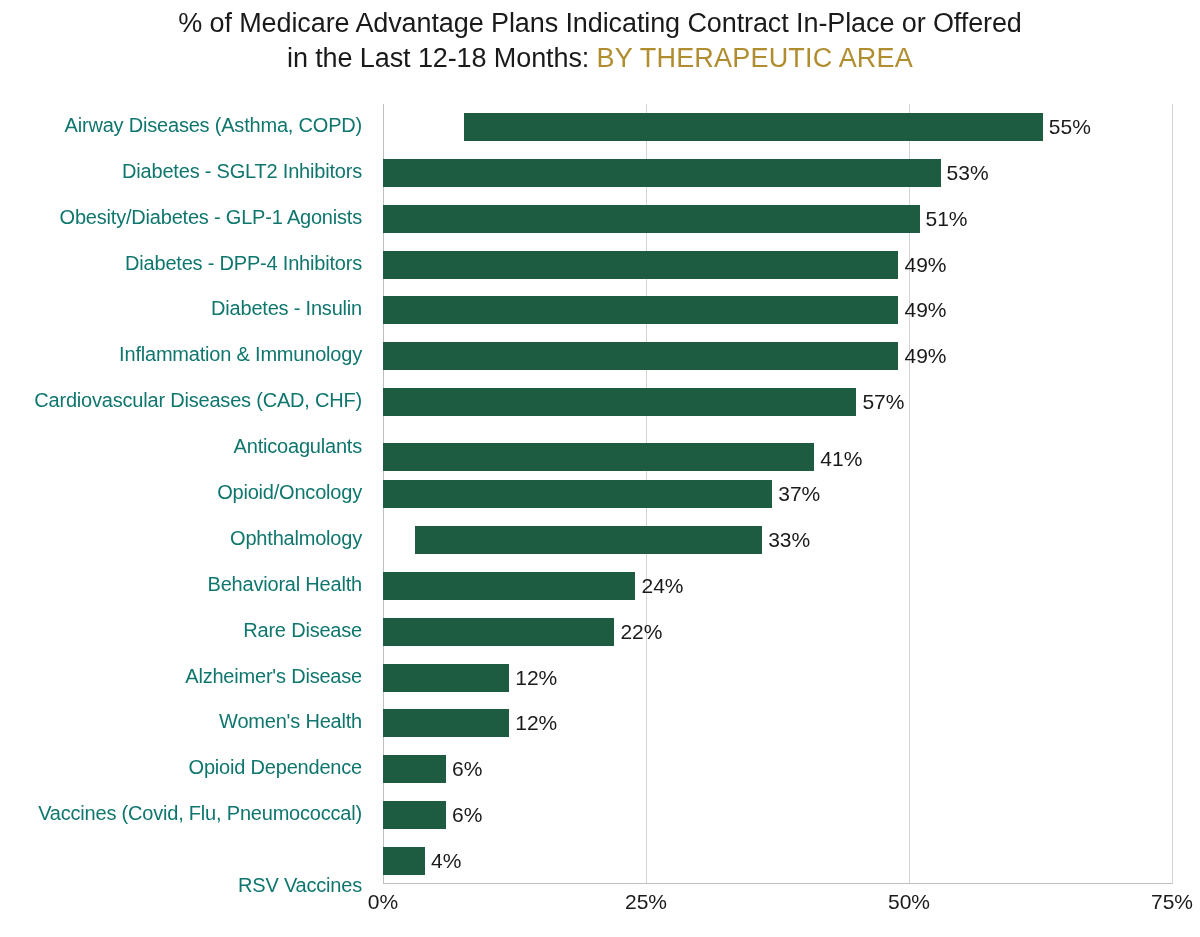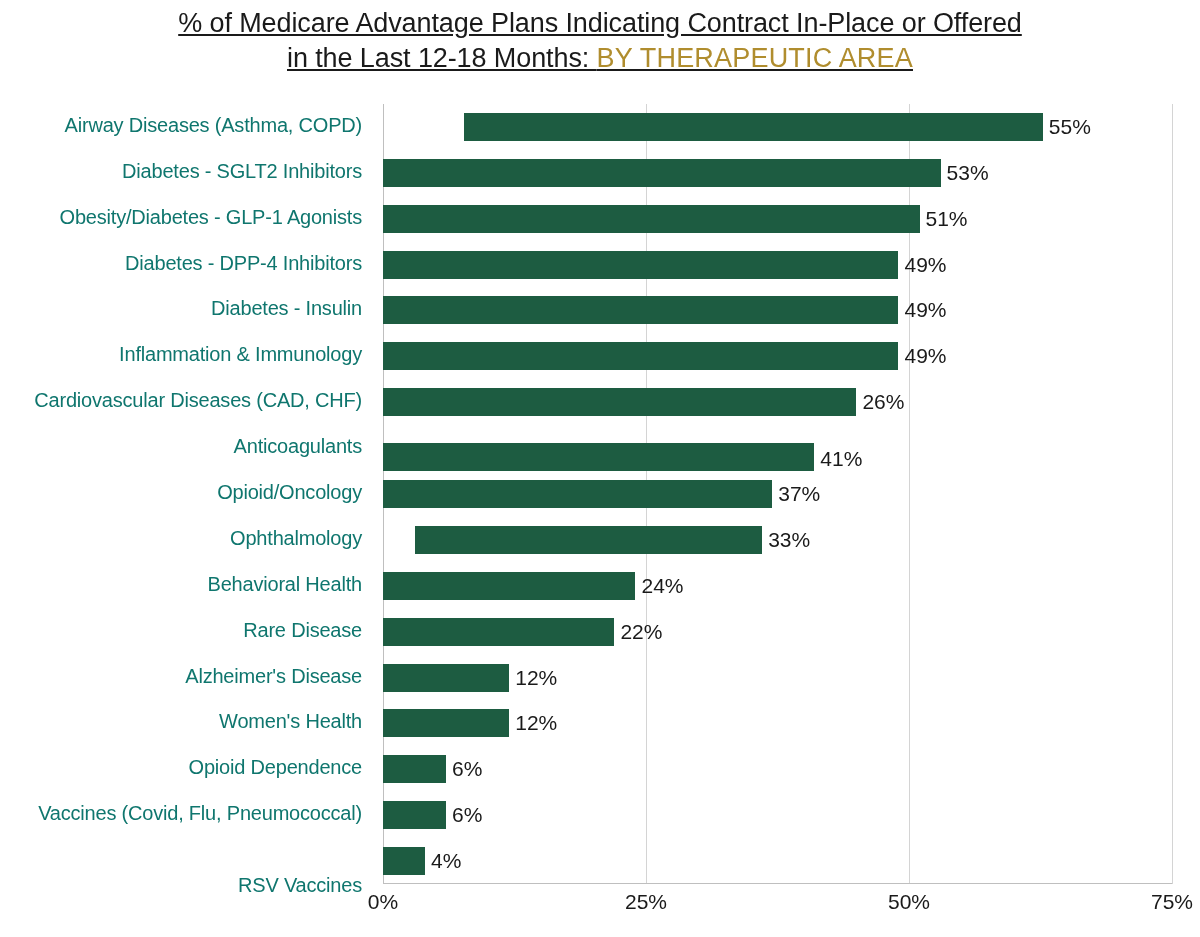--- a/index.html
+++ b/index.html
@@ -27,21 +27,20 @@
     position: absolute;
     left: 0;
     top: 6px;
     width: 1200px;
     text-align: center;
     line-height: 1.28;
     font-size: 27px;
     font-weight: 400;
     color: #1a1a1a;
     letter-spacing: -0.1px;
-    text-decoration: underline;
   }
   .title-line { display: block; }
   .title-accent {
     color: #b08d2e;
     letter-spacing: 0.2px;
   }
 
   
   .plot-area {
     position: absolute;
@@ -199,21 +198,21 @@
         <div class="row" style="top: 183.529px; height: 45.8824px;">
           <div class="bar" style="width: 515.48px; background: rgb(29, 92, 65);"></div>
           <span class="bar-value">49%</span>
         </div>
         <div class="row" style="top: 229.412px; height: 45.8824px;">
           <div class="bar" style="width: 515.48px; background: rgb(29, 92, 65);"></div>
           <span class="bar-value">49%</span>
         </div>
         <div class="row" style="top: 275.294px; height: 45.8824px;">
           <div class="bar" style="width: 473.4px; background: rgb(29, 92, 65);"></div>
-          <span class="bar-value">26%</span>
+          <span class="bar-value">57%</span>
         </div>
         <div class="row" style="top: 321.176px; height: 45.8824px; align-items: flex-end;">
           <div class="bar" style="width: 431.32px; background: rgb(29, 92, 65);"></div>
           <span class="bar-value">41%</span>
         </div>
         <div class="row" style="top: 367.059px; height: 45.8824px;">
           <div class="bar" style="width: 389.24px; background: rgb(29, 92, 65);"></div>
           <span class="bar-value">37%</span>
         </div>
         <div class="row" style="top: 412.941px; height: 45.8824px; padding-left: 32px;">

